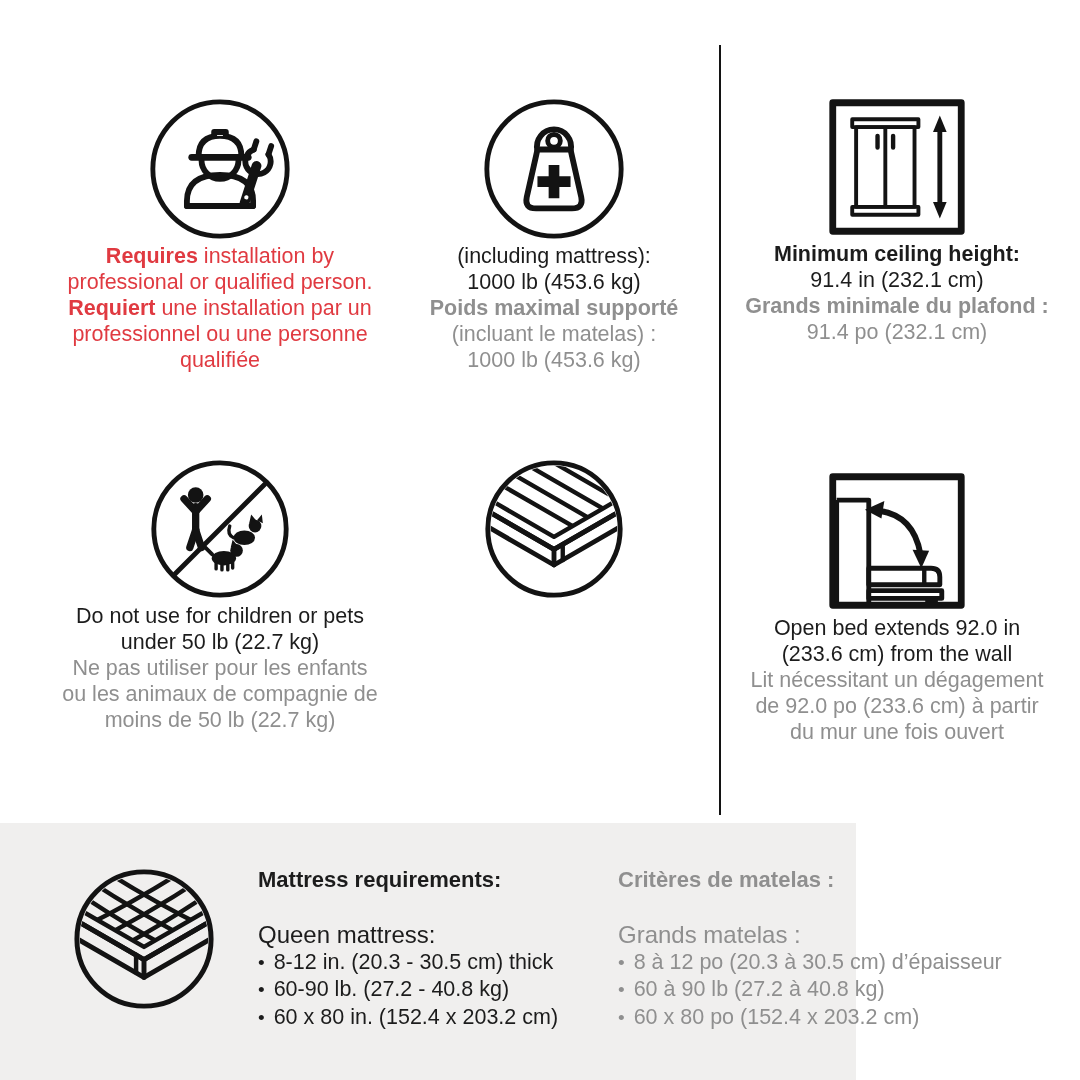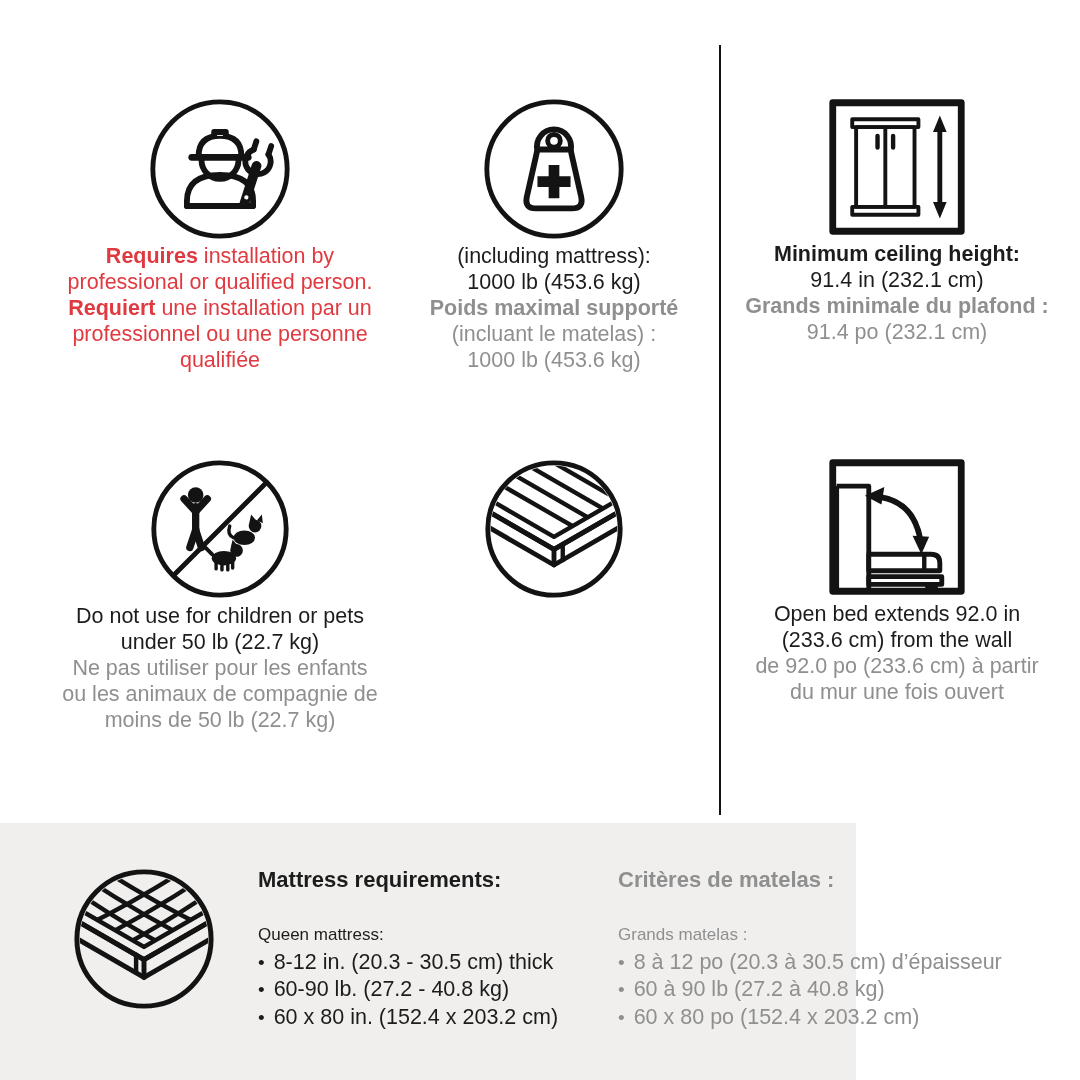--- a/index.html
+++ b/index.html
@@ -20,21 +20,21 @@
   .divider-v { position:absolute; left:719px; top:45px; width:2px; height:770px;
     background:var(--line_black,#131313); }
 
   .bottom-panel { position:absolute; left:0; top:823px; width:856px; height:257px;
     background:var(--panel_bg,#f0efee); }
   .panel-icon { position:absolute; left:70px; top:42px; }
   .panel-col { position:absolute; top:45px; }
   .panel-col-en { left:258px; width:340px; }
   .panel-col-fr { left:618px; width:450px; color:var(--text_gray,#8f8f8f); }
   .panel-heading { font-size:22px; font-weight:bold; line-height:24px; }
-  .panel-sub { margin-top:29px; font-size:17px; line-height:27.5px; }
+  .panel-sub { margin-top:29px; font-size:24px; line-height:27.5px; }
   .bullet-line { display:flex; align-items:baseline; font-size:21.5px; line-height:27.5px; white-space:nowrap; }
   .dot { margin-right:9px; font-size:19px; }
 
   svg.ico { display:block; }
   svg.ico * { vector-effect:none; }
 </style>
 </head>
 <body>
 
 <div class="canvas">
@@ -174,37 +174,38 @@
           <path d="M156 49 L75 96" stroke-width="5"></path>
           <path d="M4 55 V71 L75 112 L146 71 V55" stroke-width="5"></path>
           <path d="M75 96 V112" stroke-width="5"></path>
           <path d="M84 91 V107" stroke-width="4.5"></path>
         </g>
         <circle cx="75" cy="75" r="68" stroke-width="5"></circle>
       </svg>
     </div>
   </div>
 
-  <div class="cell" style="left:738px; top:453px; width:318px;">
+  <div class="cell" style="left:738px; top:467px; width:318px;">
     <div class="icon-wrap">
       <svg class="ico" width="146" height="146" viewBox="0 0 150 150" fill="none" stroke="#131313" stroke-linejoin="round">
         <rect x="9" y="9" width="132" height="132" stroke-width="7"></rect>
         <path d="M13 33 H46 V138 M13 33 V138" stroke-width="5"></path>
         <path d="M46 103 H110 q9 0 9 9 v8 H46 z" fill="#fff" stroke-width="5"></path>
         <path d="M103 103 V120" stroke-width="4.5"></path>
         <path d="M46 126 H121 V134 H46 z" fill="#fff" stroke-width="5"></path>
         <rect x="104" y="134" width="13" height="4" fill="#131313" stroke="none"></rect>
         <path d="M57 44 q35 5 42 44" stroke-width="6" stroke-linecap="round"></path>
         <polygon points="42,43 62,34 59,52" fill="#131313" stroke="none"></polygon>
         <polygon points="91,84 108,85 100,103" fill="#131313" stroke="none"></polygon>
       </svg>
     </div>
     <div class="cell-text">
       <div class="line">Open bed extends 92.0 in</div>
       <div class="line">(233.6 cm) from the wall</div>
+      <div class="line gray">Lit nécessitant un dégagement</div>
       <div class="line gray">de 92.0 po (233.6 cm) à partir</div>
       <div class="line gray">du mur une fois ouvert</div>
     </div>
   </div>
 
   <div class="bottom-panel">
     <div class="panel-icon">
       <svg class="ico" width="148" height="148" viewBox="0 0 150 150" fill="none" stroke="#131313" stroke-linecap="round" stroke-linejoin="round">
         <defs>
           <clipPath id="matClip">

